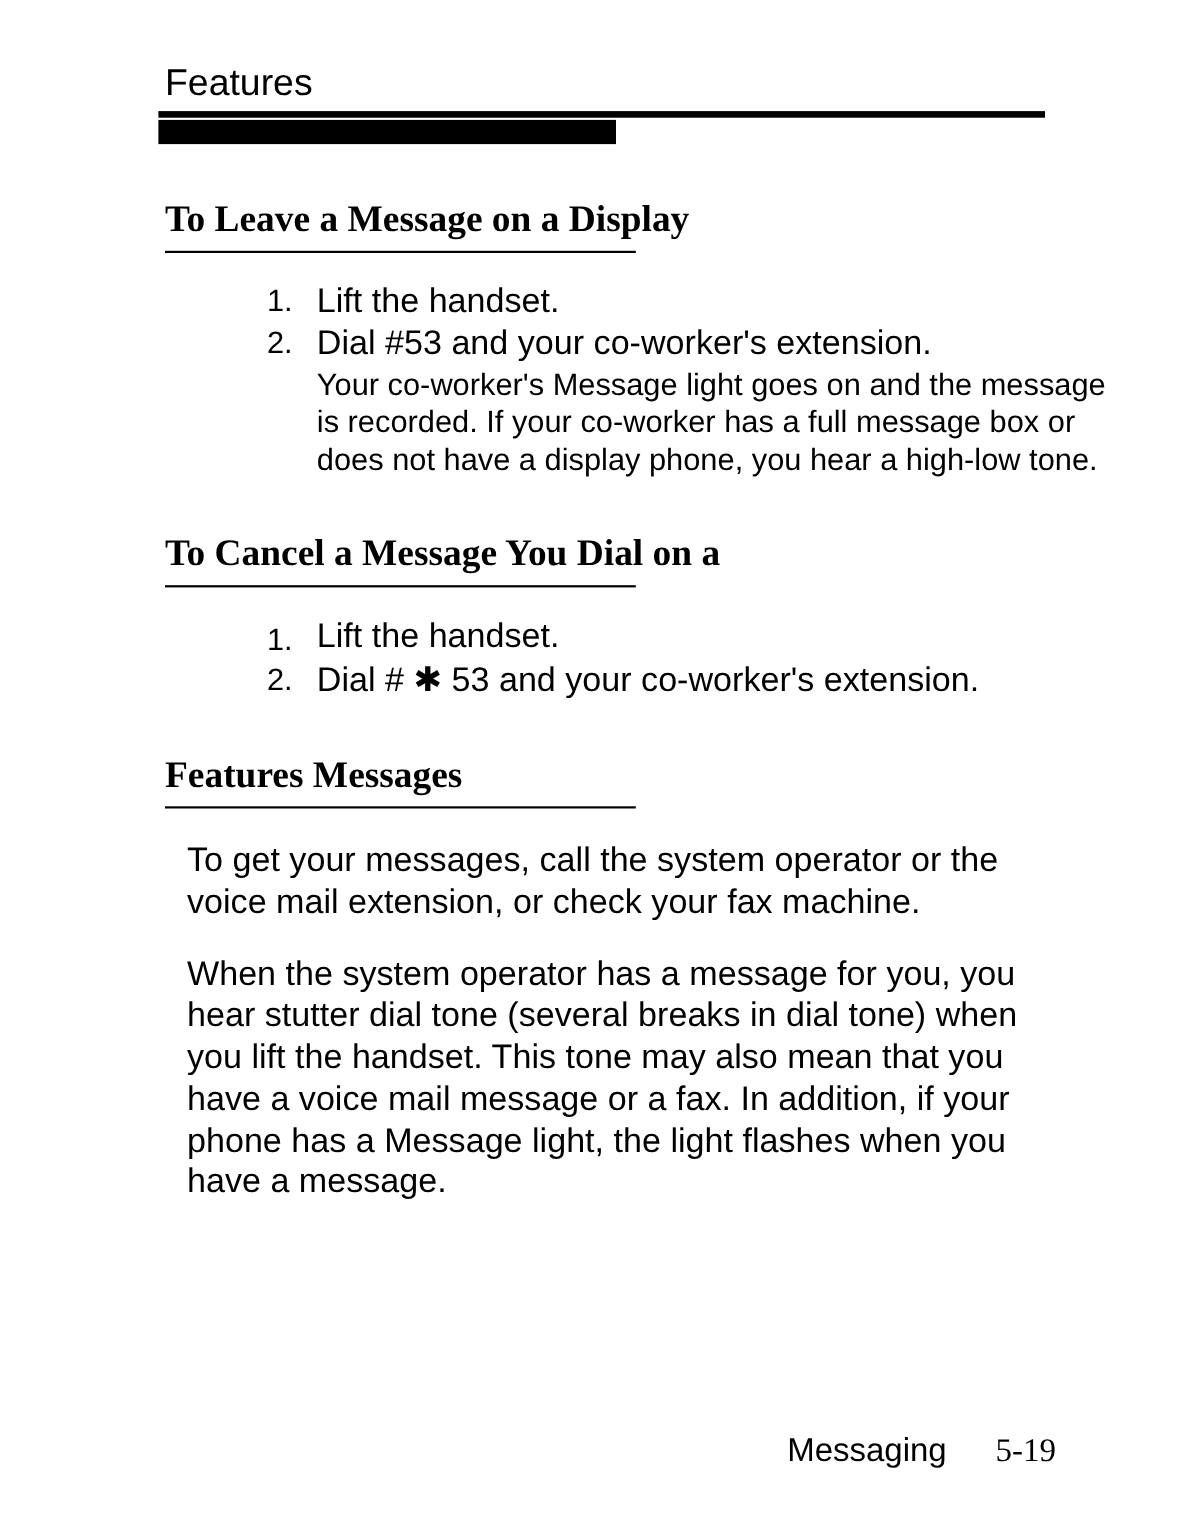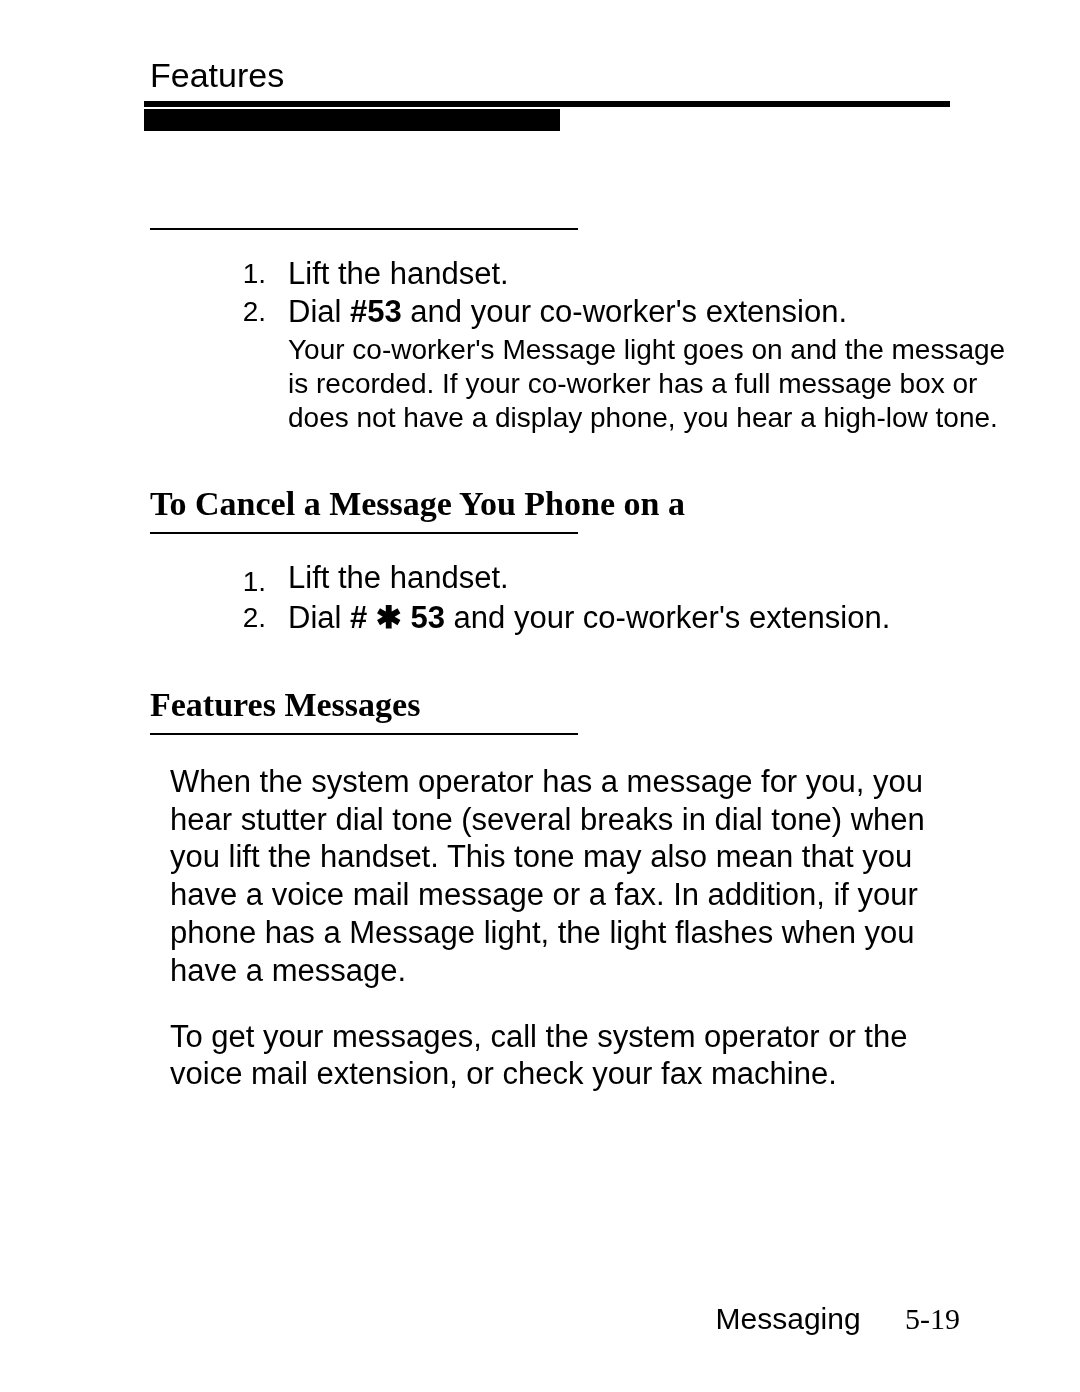--- a/index.html
+++ b/index.html
@@ -73,21 +73,21 @@
     font-size: 31px;
     line-height: 1.18;
     max-width: 720px;
   }
   .note {
     font-size: 28px;
     line-height: 1.22;
     margin-top: 2px;
   }
   .bold {
-    font-weight: 700;
+    font-weight: 400;
   }
   .para-wrap {
     margin-top: 28px;
     margin-left: 20px;
     max-width: 790px;
   }
   .para {
     font-size: 31px;
     line-height: 1.22;
     margin: 0 0 28px 0;
@@ -111,41 +111,41 @@
 <body>
 
 <div class="page">
 
   <div class="header-text">Features</div>
   <hr class="thick-rule">
   <span class="black-bar"></span>
 
   <div class="section">
     <div class="section-title">
-      <br>
+      <span>To Leave a Message on a Display</span><br>
     </div>
     <hr class="section-rule">
     <div class="list">
       <div class="list-row">
         <div class="list-num">1.</div>
         <div class="list-body">Lift the handset.</div>
       </div>
       <div class="list-row">
         <div class="list-num">2.</div>
         <div class="list-body">
           <span>Dial </span><span class="bold">#53</span><span> and your co-worker's extension.</span>
           <div class="note">Your co-worker's Message light goes on and the message is recorded. If your co-worker has a full message box or does not have a display phone, you hear a high-low tone.</div>
         </div>
       </div>
     </div>
   </div>
 
   <div class="section">
     <div class="section-title">
-      <span>To Cancel a Message You Phone on a</span><br>
+      <span>To Cancel a Message You Dial on a</span><br>
     </div>
     <hr class="section-rule">
     <div class="list">
       <div class="list-row">
         <div class="list-num" style="padding-top:6px;">1.</div>
         <div class="list-body">Lift the handset.</div>
       </div>
       <div class="list-row">
         <div class="list-num">2.</div>
         <div class="list-body">
@@ -154,22 +154,22 @@
       </div>
     </div>
   </div>
 
   <div class="section">
     <div class="section-title">
       <span>Features Messages</span>
     </div>
     <hr class="section-rule">
     <div class="para-wrap">
+      <p class="para">To get your messages, call the system operator or the voice mail extension, or check your fax machine.</p>
       <p class="para">When the system operator has a message for you, you hear stutter dial tone (several breaks in dial tone) when you lift the handset. This tone may also mean that you have a voice mail message or a fax. In addition, if your phone has a Message light, the light flashes when you have a message.</p>
-      <p class="para">To get your messages, call the system operator or the voice mail extension, or check your fax machine.</p>
     </div>
   </div>
 
   <div class="footer">
     <span class="label">Messaging</span>
     <span class="pagenum">5-19</span>
   </div>
 
 </div>
 

